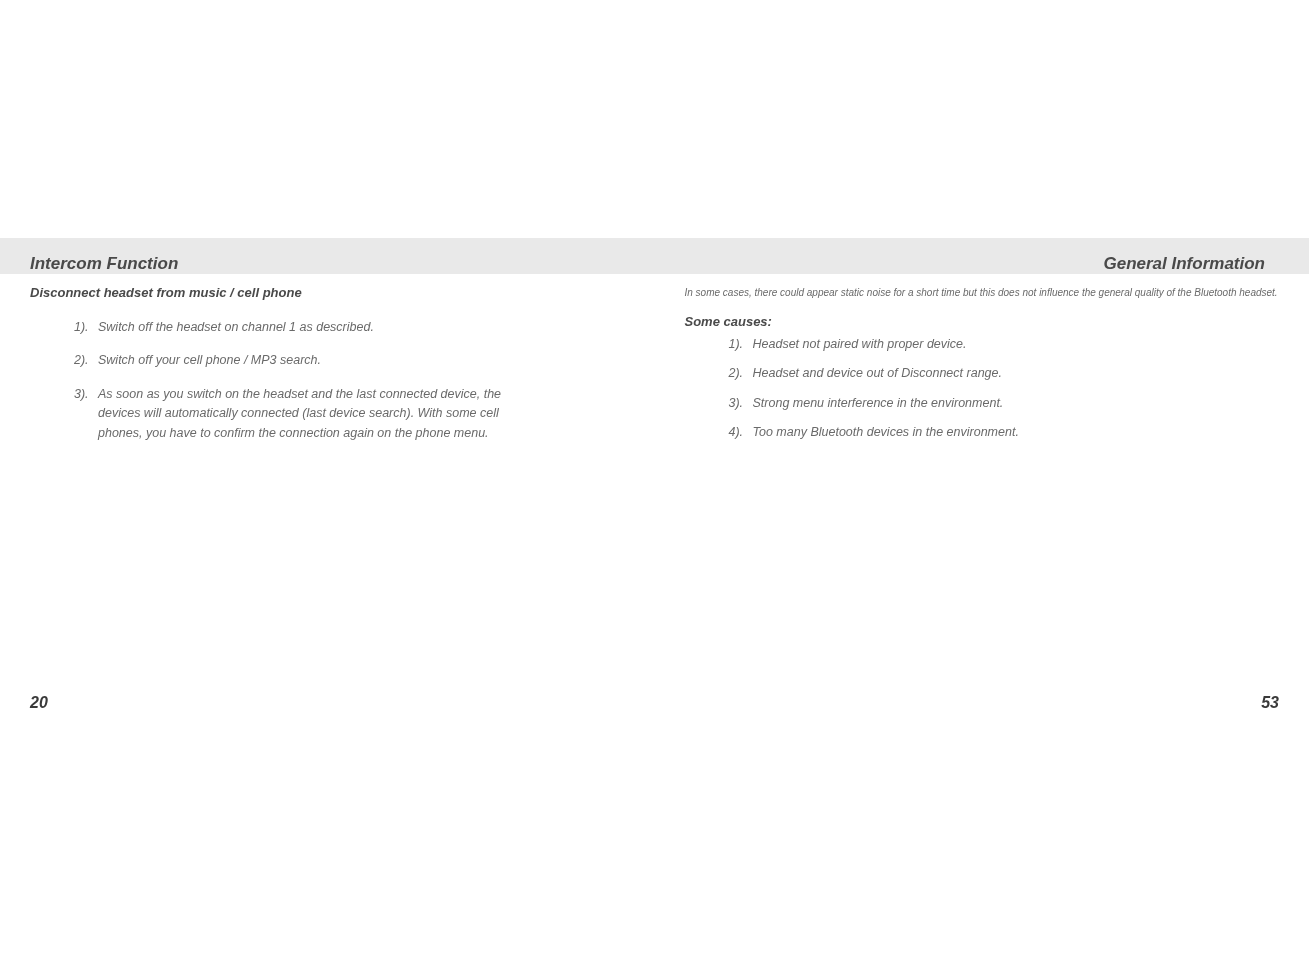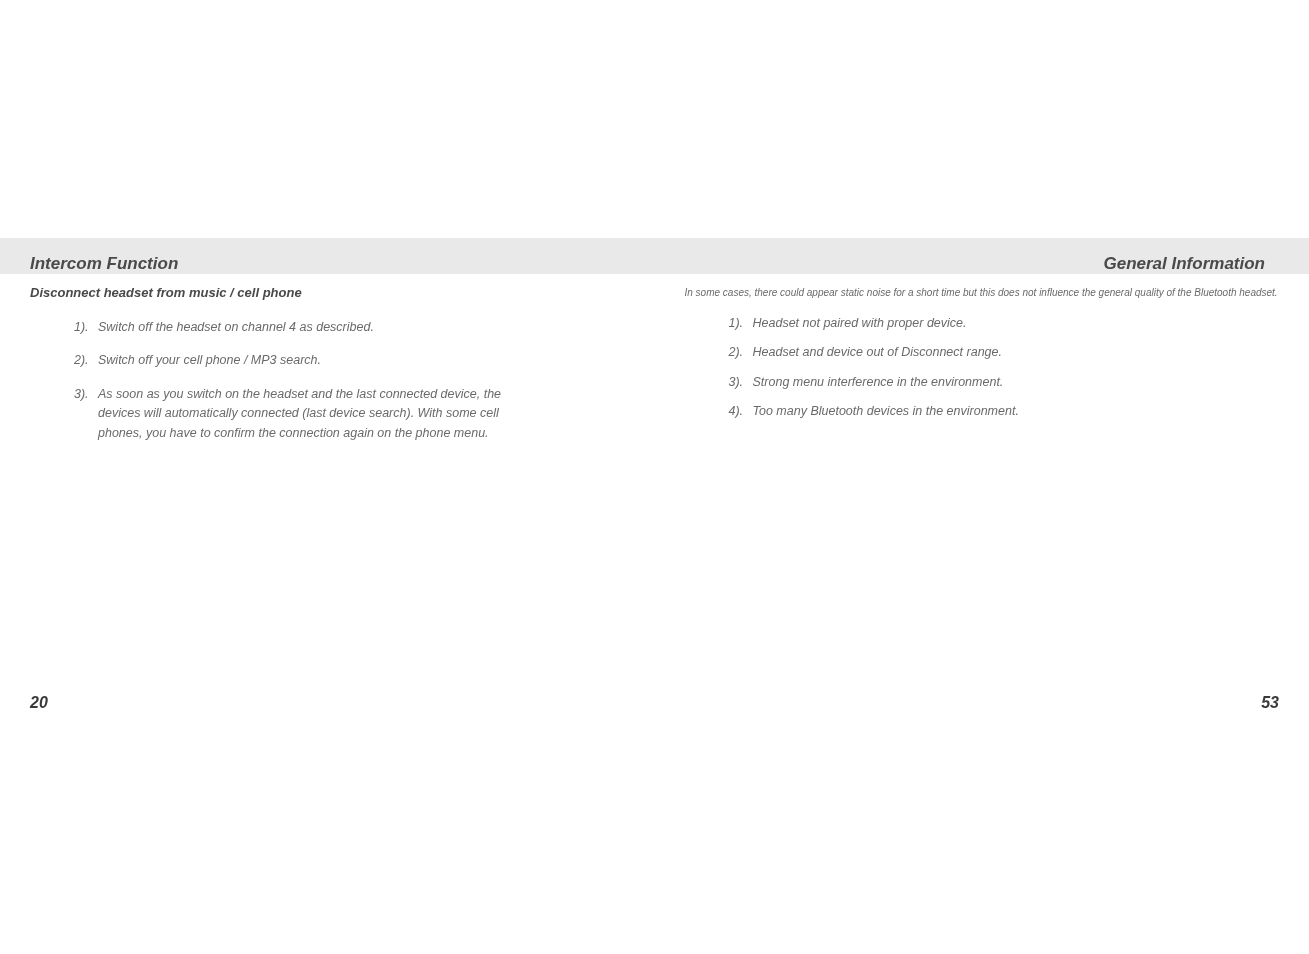--- a/index.html
+++ b/index.html
@@ -113,41 +113,42 @@
 
   <div class="page left-page">
     <div class="header-band">
       <div class="header-title">Intercom Function</div>
     </div>
     <div class="content">
       <div class="subheading">Disconnect headset from music / cell phone</div>
       <div class="list">
         <div class="list-item">
           <div class="list-num">1).</div>
-          <div class="list-text">Switch off the headset on channel 4 as described.</div>
+          <div class="list-text">Switch off the headset on channel 1 as described.</div>
         </div>
         <div class="list-item">
           <div class="list-num">2).</div>
           <div class="list-text">Switch off your cell phone / MP3 search.</div>
         </div>
         <div class="list-item">
           <div class="list-num">3).</div>
           <div class="list-text">As soon as you switch on the headset and the last connected device, the devices will automatically connected (last device search).  With some cell phones, you have to confirm the connection again on the phone menu.</div>
         </div>
       </div>
     </div>
     <div class="page-number">20</div>
   </div>
 
   <div class="page right-page">
     <div class="header-band">
       <div class="header-title">General Information</div>
     </div>
     <div class="content">
       <div class="body-text">In some cases, there could appear static noise for a short time but this does not influence the general quality of the Bluetooth headset.</div>
+      <div class="subheading nomargin">Some causes:</div>
       <div class="list">
         <div class="list-item tight">
           <div class="list-num">1).</div>
           <div class="list-text">Headset not paired with proper device.</div>
         </div>
         <div class="list-item tight">
           <div class="list-num">2).</div>
           <div class="list-text">Headset and device out of Disconnect range.</div>
         </div>
         <div class="list-item tight">

